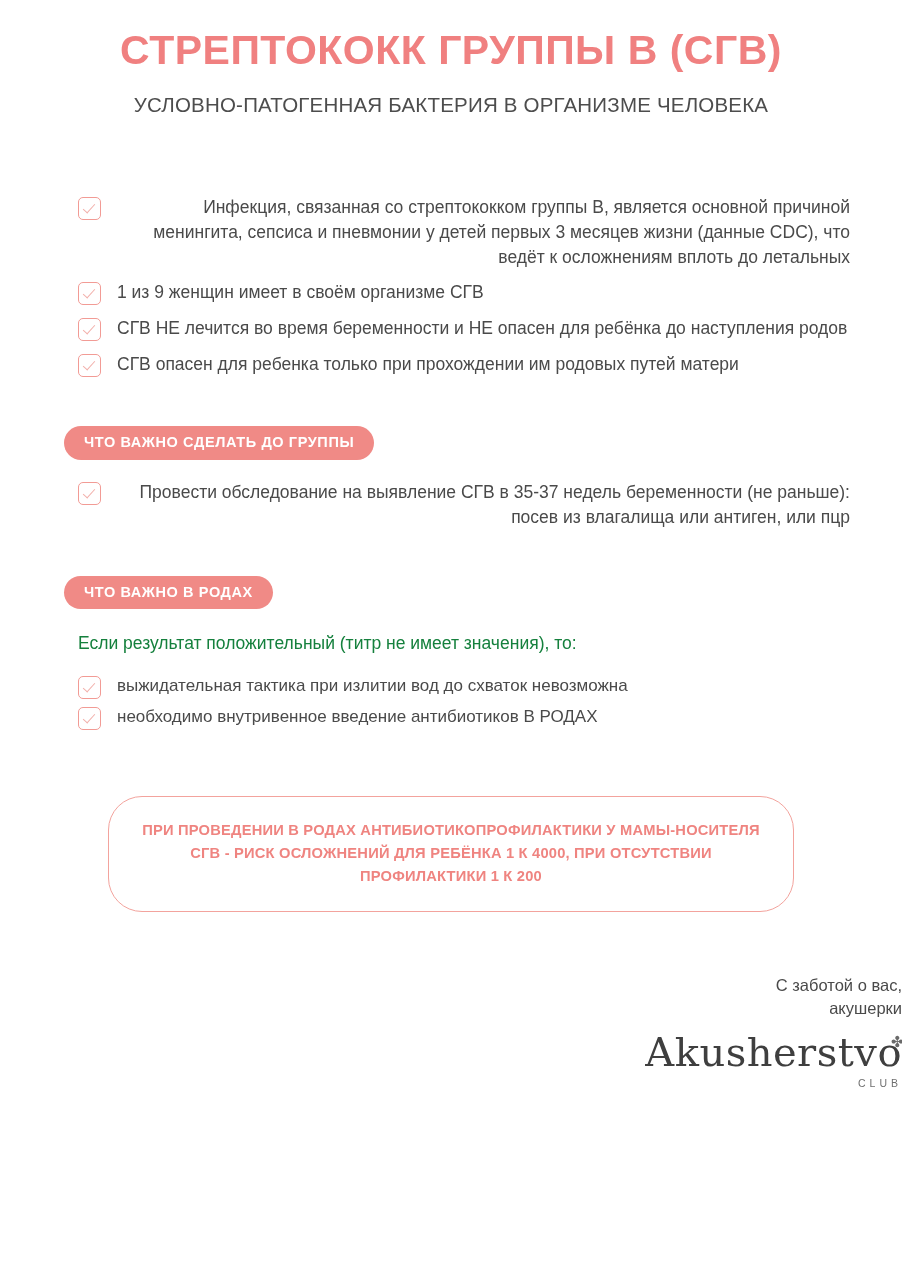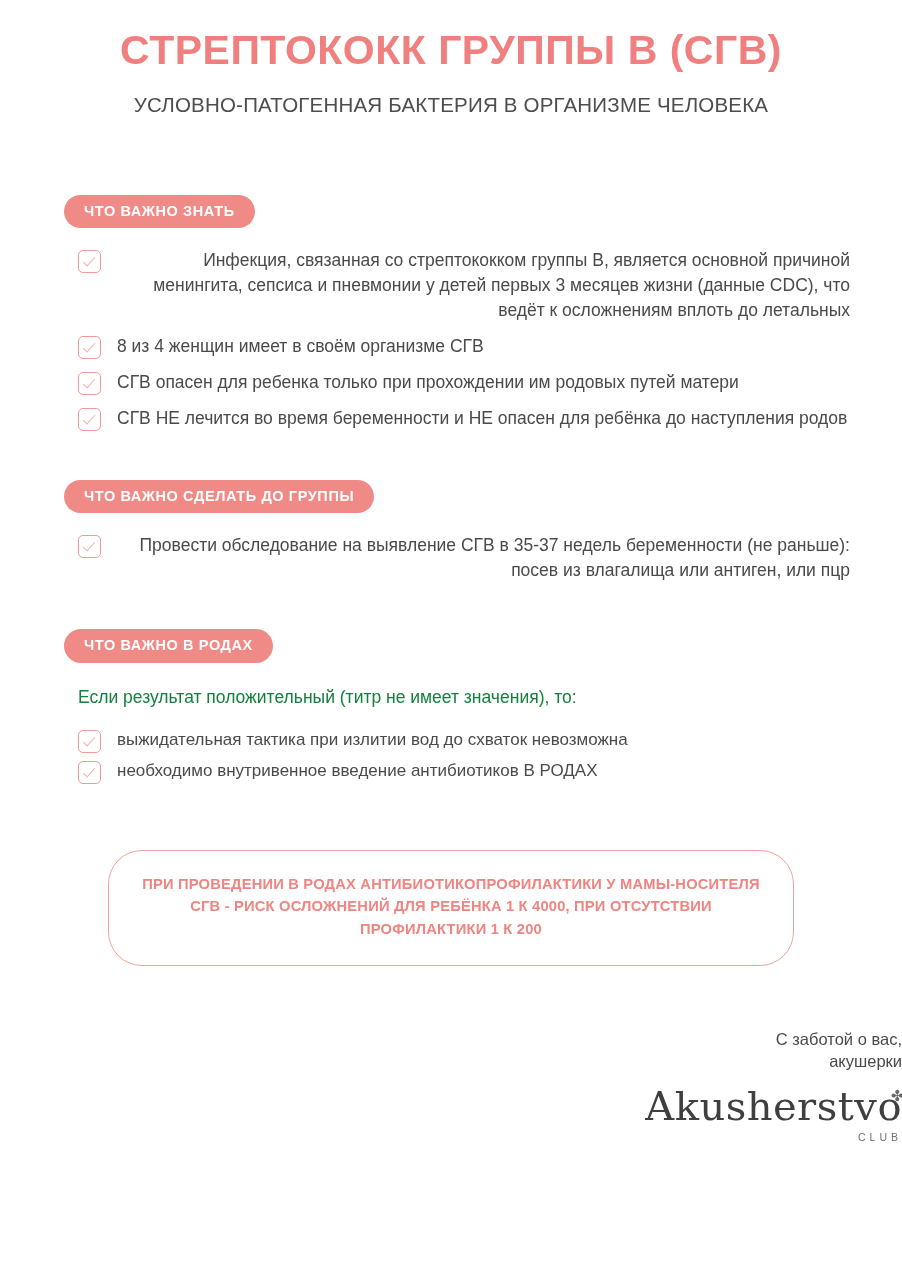--- a/index.html
+++ b/index.html
@@ -166,37 +166,36 @@
 <body>
 
 <div class="page">
 
   <div class="header">
     <div class="title">СТРЕПТОКОКК ГРУППЫ В (СГВ)</div>
     <div class="subtitle">УСЛОВНО-ПАТОГЕННАЯ БАКТЕРИЯ В ОРГАНИЗМЕ ЧЕЛОВЕКА</div>
   </div>
 
   <div class="section sec-1">
-    <div class="pill">ЧТО ВАЖНО ЗНАТЬ</div>
     <div class="list">
       <div class="item">
         <span class="checkbox"></span>
         <span class="item-text">Инфекция, связанная со стрептококком группы В, является основной причиной менингита, сепсиса и пневмонии у детей первых 3 месяцев жизни (данные CDC), что ведёт к осложнениям вплоть до летальных</span>
       </div>
       <div class="item">
         <span class="checkbox"></span>
-        <span class="item-text">8 из 4 женщин имеет в своём организме СГВ</span>
+        <span class="item-text">1 из 9 женщин имеет в своём организме СГВ</span>
+      </div>
+      <div class="item">
+        <span class="checkbox"></span>
+        <span class="item-text">СГВ НЕ лечится во время беременности и НЕ опасен для ребёнка до наступления родов</span>
       </div>
       <div class="item">
         <span class="checkbox"></span>
         <span class="item-text">СГВ опасен для ребенка только при прохождении им родовых путей матери</span>
-      </div>
-      <div class="item">
-        <span class="checkbox"></span>
-        <span class="item-text">СГВ НЕ лечится во время беременности и НЕ опасен для ребёнка до наступления родов</span>
       </div>
     </div>
   </div>
 
   <div class="section sec-2">
     <div class="pill">ЧТО ВАЖНО СДЕЛАТЬ ДО ГРУППЫ</div>
     <div class="list">
       <div class="item">
         <span class="checkbox"></span>
         <span class="item-text">Провести обследование на выявление СГВ в 35-37 недель беременности (не раньше): посев из влагалища или антиген, или пцр</span>

